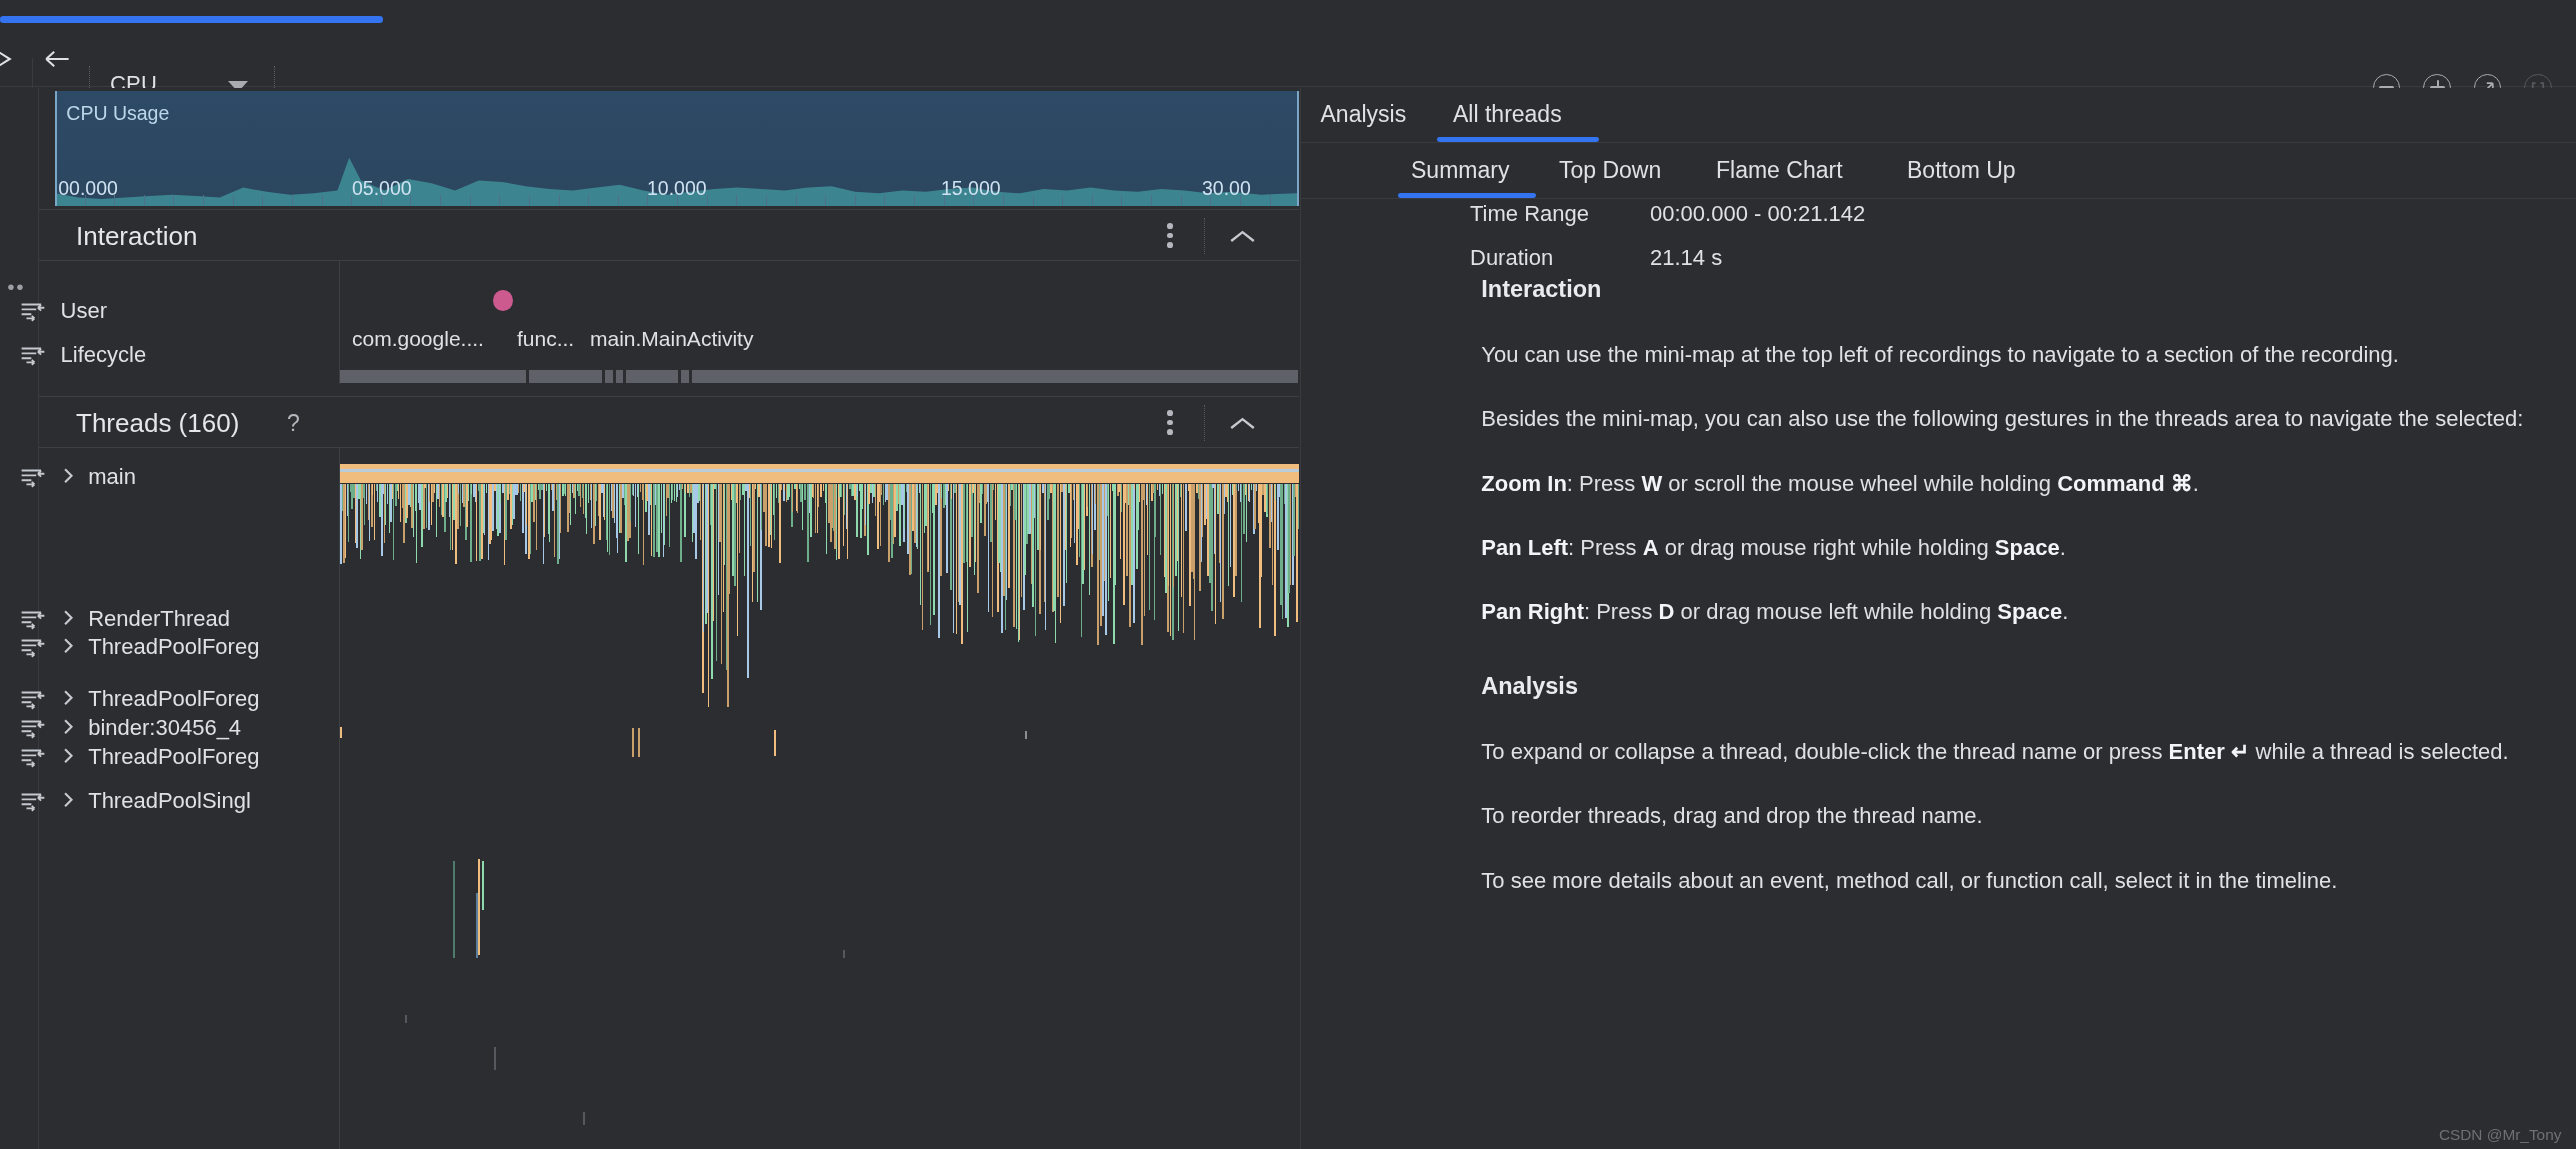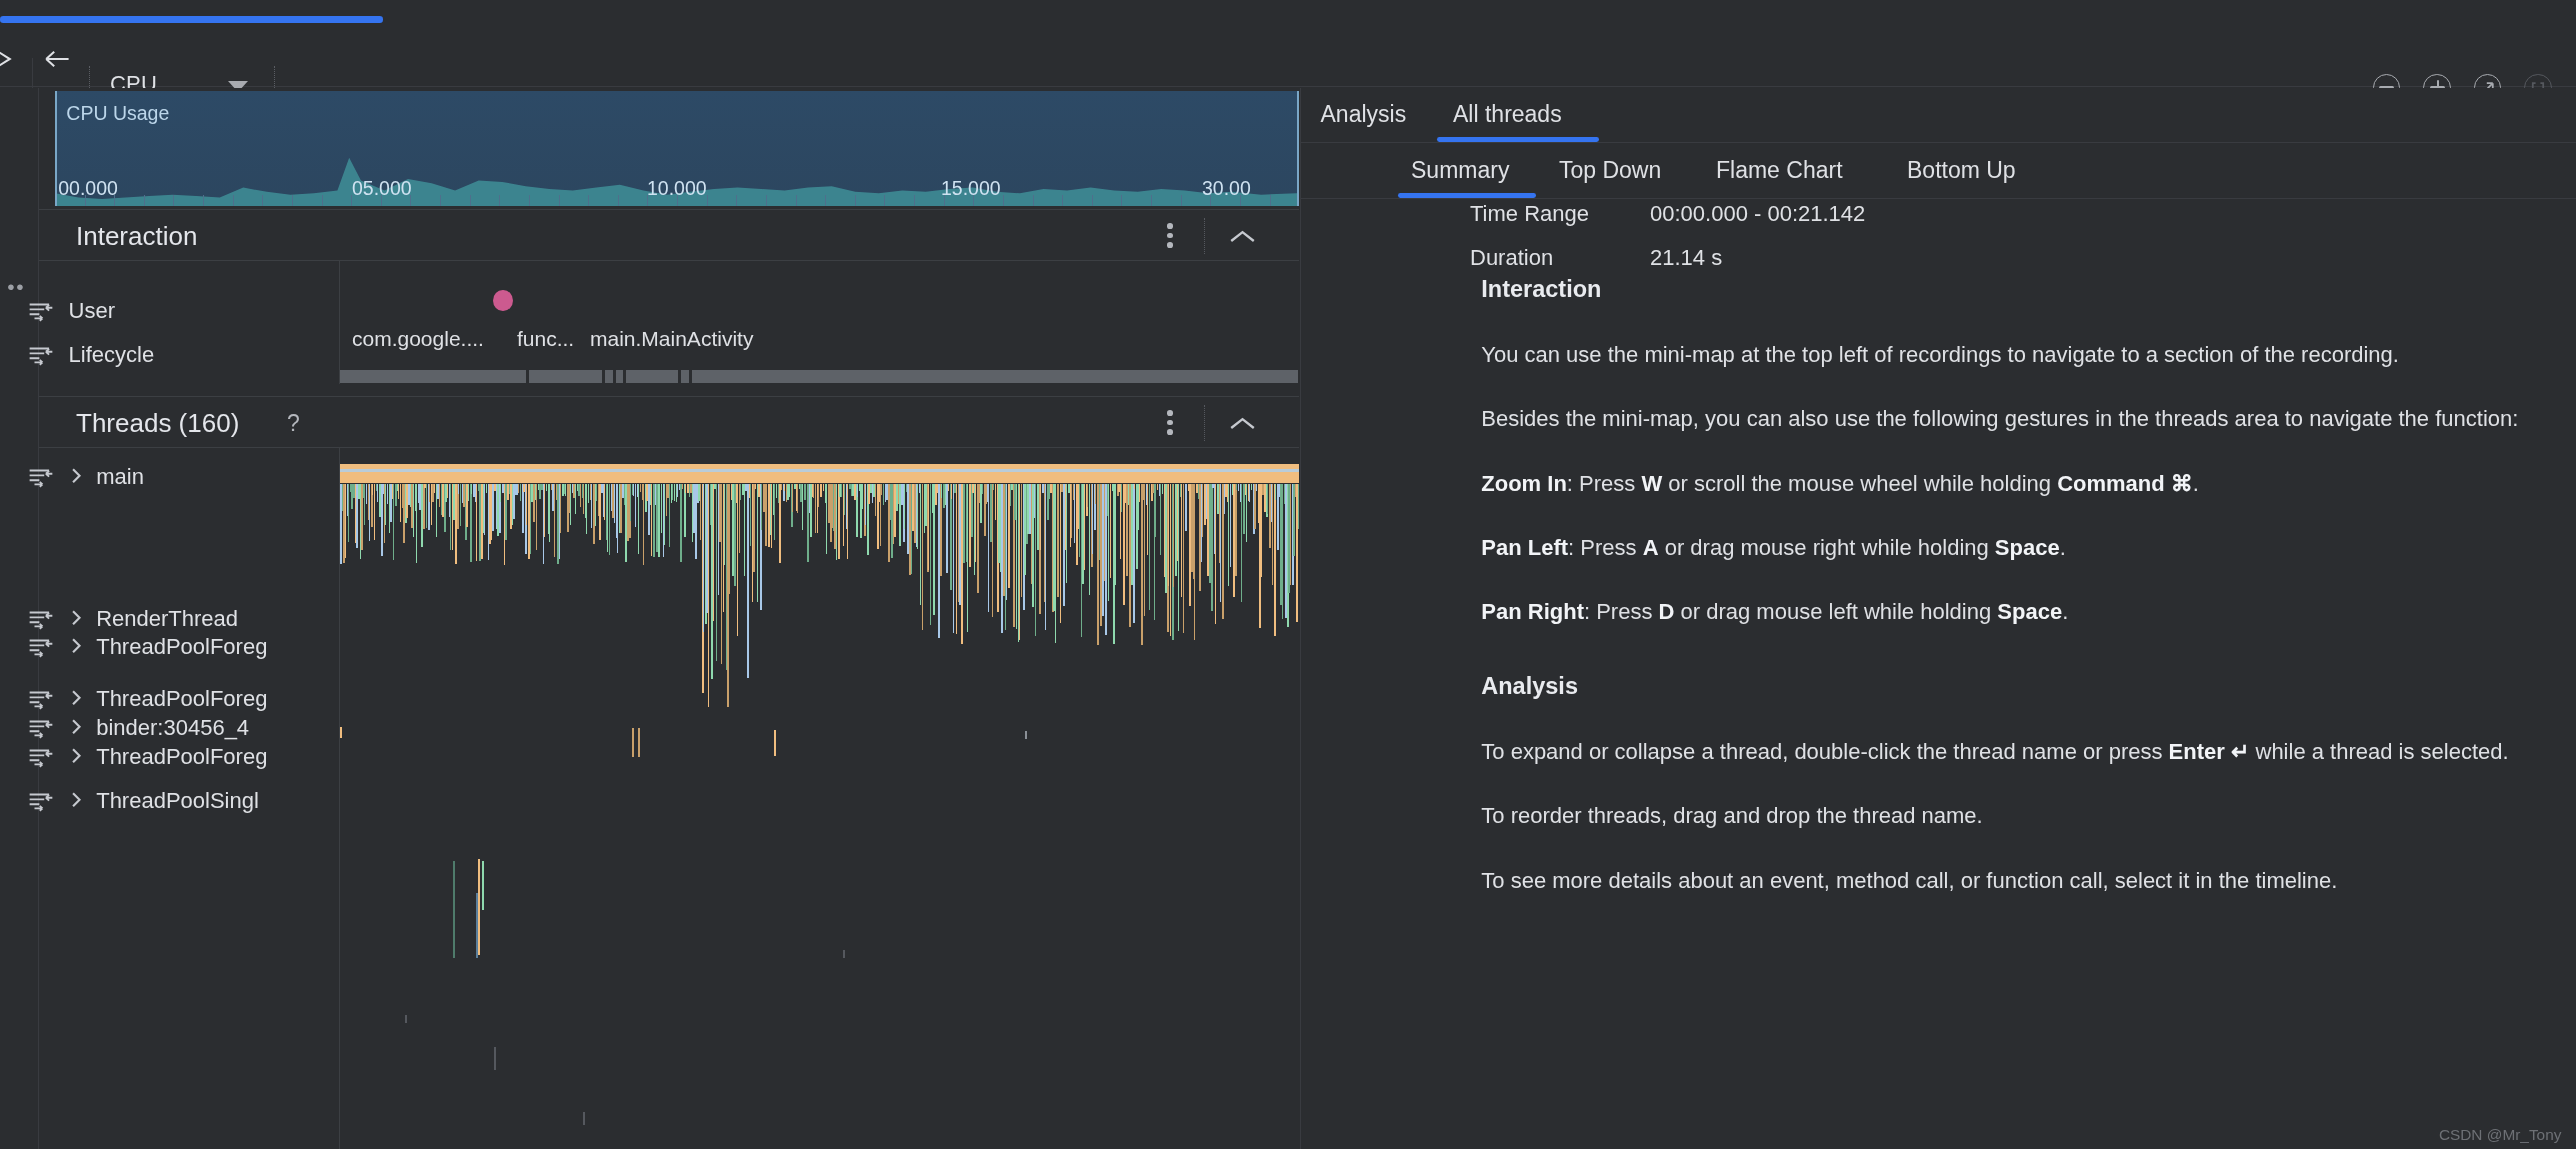--- a/index.html
+++ b/index.html
@@ -53,21 +53,21 @@
 
   
   .sec-head { position:absolute; left:39px; width:1260px; height:52px; background:#2b2d30;
               border-top:0.8px solid #3c3f43; border-bottom:0.8px solid #3c3f43; }
   .sec-title { position:absolute; left:37px; top:11.3px; font-size:26px; color:#e4e6eb; }
   .sec-q { position:absolute; top:13px; font-size:23px; color:#b4b7bd; }
   .kebab { position:absolute; right:117px; top:13px; width:24px; height:26px; cursor:pointer; }
   .kebab i { display:block; width:5.7px; height:5.7px; border-radius:50%; background:#b4b7bd; margin:0 auto 4px;}
   .hdots { position:absolute; right:94px; top:8px; height:36px; border-left:1.6px dotted #55585e; }
   .chev-up { position:absolute; right:42px; top:18px; cursor:pointer; }
-  .trackrow { position:absolute; left:0; width:300px; height:auto; display:flex; align-items:center; gap:13px; padding-left:28px;}
+  .trackrow { position:absolute; left:0; width:300px; height:auto; display:flex; align-items:center; gap:13px; padding-left:20px;}
   .ticon { width:27.6px; height:26px; flex:0 0 27.6px; }
   .chev-r { width:14.6px; flex:0 0 14.6px; }
   .tname { font-size:22px; color:#dfe1e5; white-space:nowrap; }
   .tl-border { position:absolute; left:339px; width:0.8px; background:#3c3f43; }
 
   .user-dot { position:absolute; width:19.5px; height:21px; border-radius:50%; background:#cc5a8f; }
   .lc-label { position:absolute; font-size:21px; color:#dfe1e5; white-space:nowrap; }
   .lc-bar { position:absolute; height:13px; background:#5e6268; }
 
   .flame { position:absolute; overflow:hidden; }
@@ -994,21 +994,21 @@
       <span class="kvv">00:00.000 - 00:21.142</span>
     </div>
     <div class="kvrow" style="top:157px;">
       <span class="kvk">Duration</span>
       <span class="kvv">21.14 s</span>
     </div>
 
     <div class="doc">
       <h3>Interaction</h3>
       <p class="pad">You can use the mini-map at the top left of recordings to navigate to a section of the recording.</p>
-      <p>Besides the mini-map, you can also use the following gestures in the threads area to navigate the function:</p>
+      <p>Besides the mini-map, you can also use the following gestures in the threads area to navigate the selected:</p>
 
       <p><b>Zoom In</b><span>: Press </span><b>W</b><span> or scroll the mouse wheel while holding </span><b>Command ⌘</b><span>.</span></p>
 
 
       <p><b>Pan Left</b><span>: Press </span><b>A</b><span> or drag mouse right while holding </span><b>Space</b><span>.</span></p>
 
       <p><b>Pan Right</b><span>: Press </span><b>D</b><span> or drag mouse left while holding </span><b>Space</b><span>.</span></p>
 
       <h3 class="pad" style="margin-top:45px;">Analysis</h3>
 

